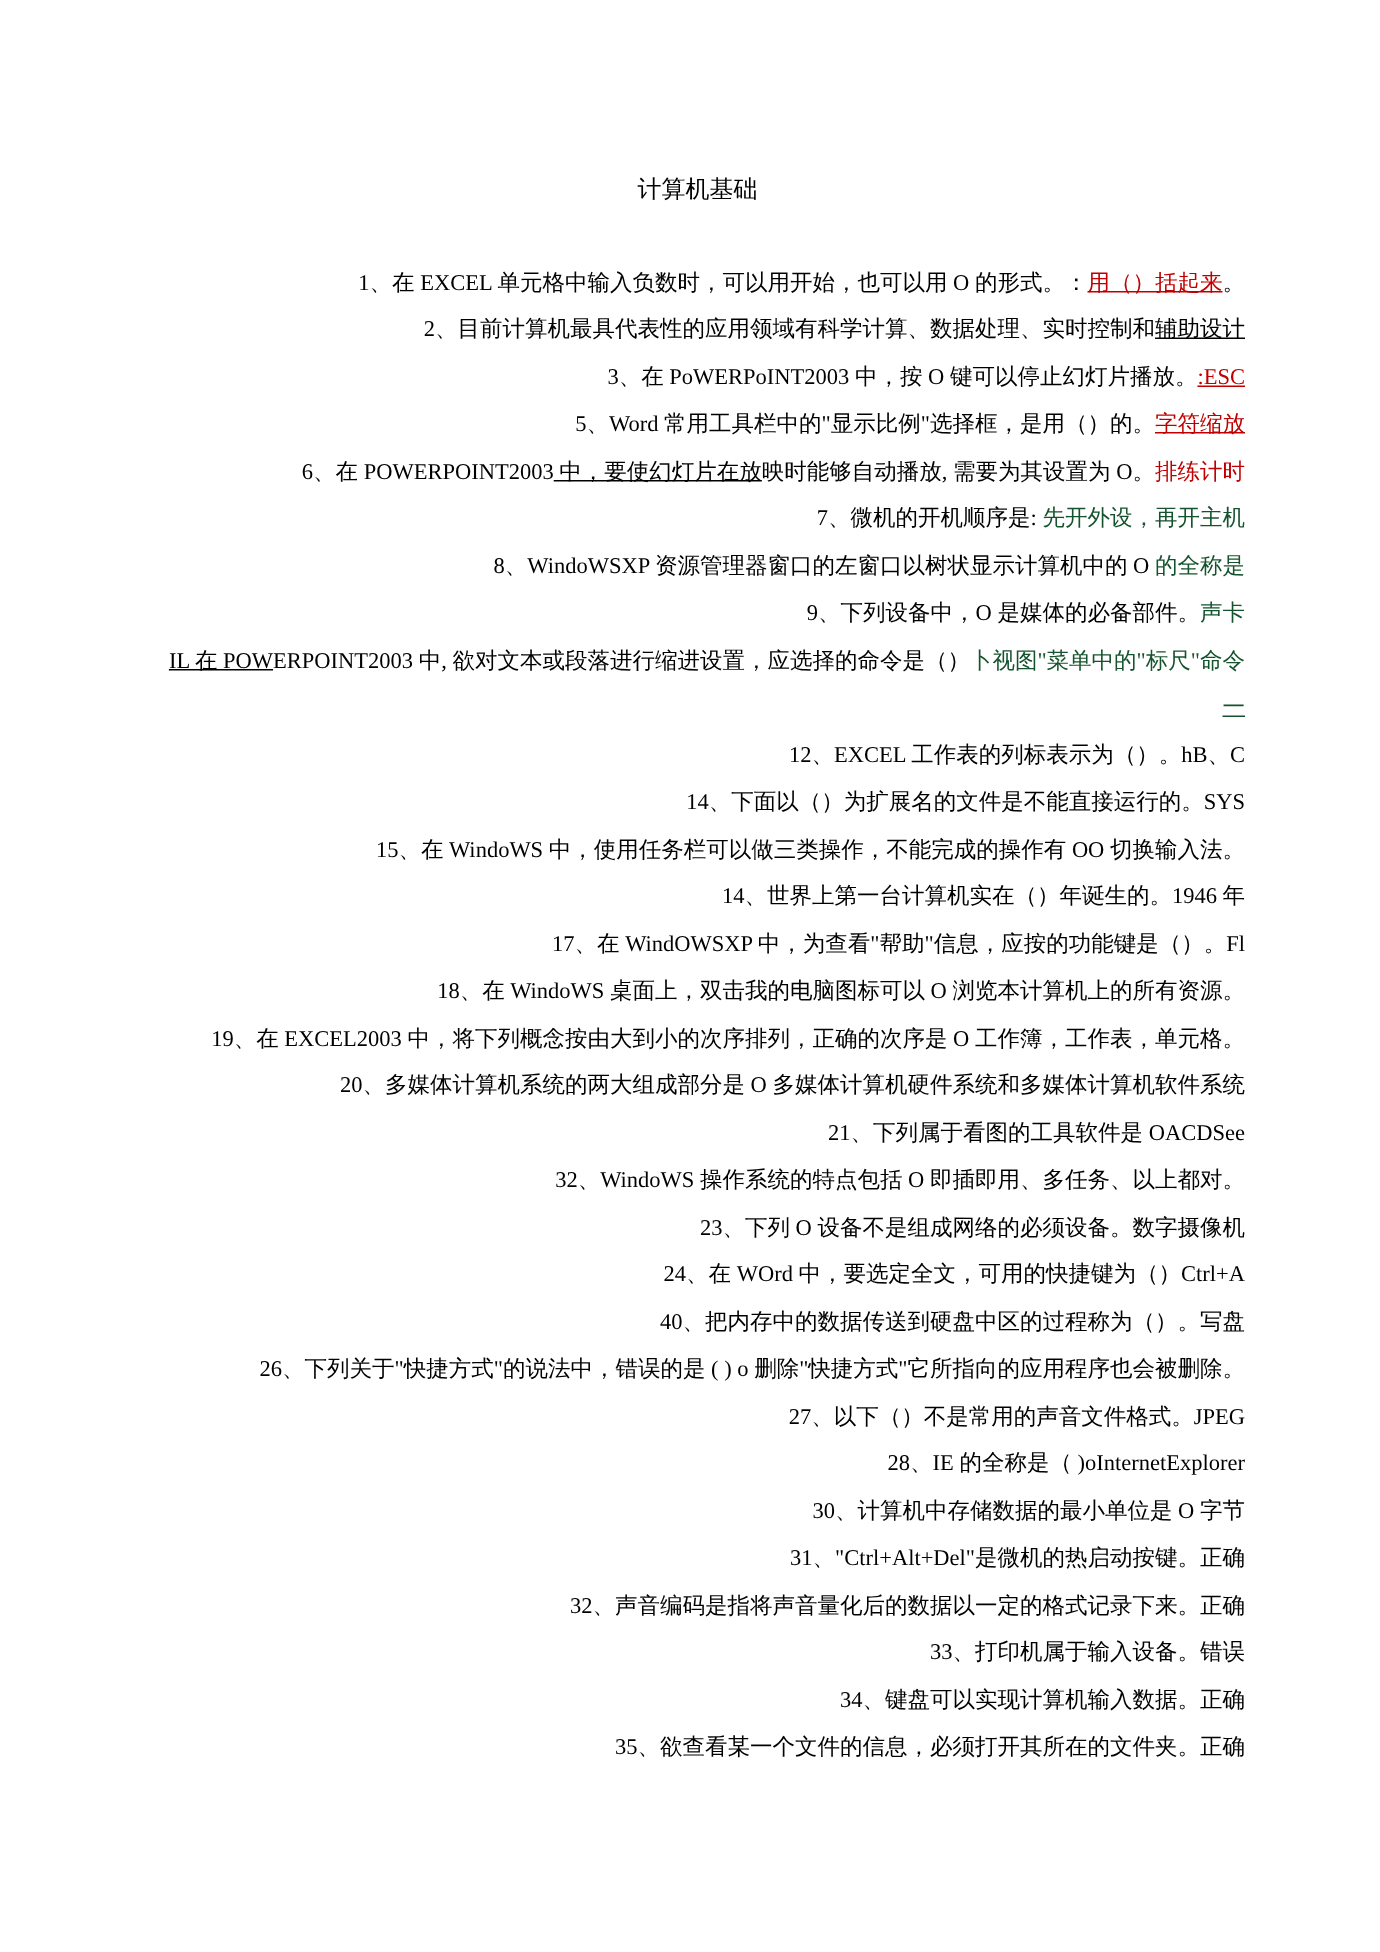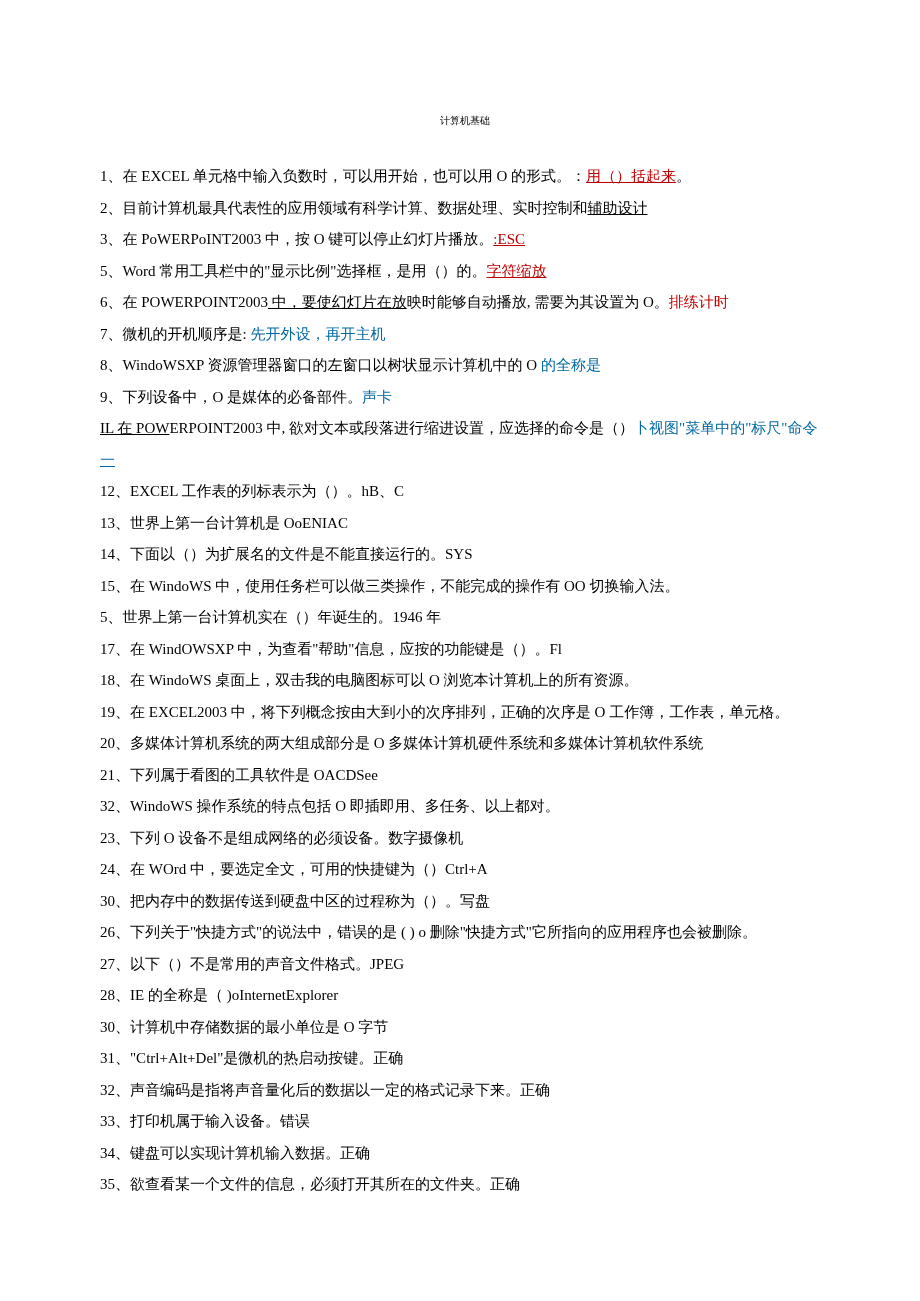--- a/index.html
+++ b/index.html
@@ -9,64 +9,63 @@
     font-size: 15px;
     line-height: 2.1;
     color: #000;
     background: #fff;
     width: 920px;
     box-sizing: border-box;
   }
   .title {
     text-align: center;
     margin-bottom: 30px;
-    font-size: 10px;
+    font-size: 16px;
   }
   .item {
-    text-align: left;
+    text-align: right;
   }
   .underline {
     text-decoration: underline;
   }
   .red {
     color: #c00000;
   }
   .green {
-    color: #0369a1;
+    color: #14532d;
   }
 </style>
 </head>
 <body>
 
 <div class="title">计算机基础</div>
 <div id="content">
     <div class="item"><span>1、在 EXCEL 单元格中输入负数时，可以用开始，也可以用 O 的形式。：</span><span class="underline red">用（）括起来</span><span>。</span></div>
     <div class="item"><span>2、目前计算机最具代表性的应用领域有科学计算、数据处理、实时控制和</span><span class="underline">辅助设计</span></div>
     <div class="item"><span>3、在 PoWERPoINT2003 中，按 O 键可以停止幻灯片播放。</span><span class="underline red">:ESC</span></div>
     <div class="item"><span>5、Word 常用工具栏中的"显示比例"选择框，是用（）的。</span><span class="underline red">字符缩放</span></div>
     <div class="item"><span>6、在 POWERPOINT2003</span><span class="underline"> 中，要使幻灯片在放</span><span>映时能够自动播放, 需要为其设置为 O。</span><span class="red">排练计时</span></div>
     <div class="item"><span>7、微机的开机顺序是: </span><span class="green">先开外设，再开主机</span></div>
     <div class="item"><span>8、WindoWSXP 资源管理器窗口的左窗口以树状显示计算机中的 O </span><span class="green">的全称是</span></div>
     <div class="item"><span>9、下列设备中，O 是媒体的必备部件。</span><span class="green">声卡</span></div>
     <div class="item"><span class="underline">IL 在 POW</span><span>ERPOINT2003 中, 欲对文本或段落进行缩进设置，应选择的命令是（）</span><span class="green">卜视图"菜单中的"标尺"命令</span></div>
     <div class="item"><span class="underline green">一</span></div>
     <div class="item"><span>12、EXCEL 工作表的列标表示为（）。hB、C</span></div>
-    <div class="item"><span>13、世界上第一台计算机是 OoENIAC</span></div>
     <div class="item"><span>14、下面以（）为扩展名的文件是不能直接运行的。SYS</span></div>
     <div class="item"><span>15、在 WindoWS 中，使用任务栏可以做三类操作，不能完成的操作有 OO 切换输入法。</span></div>
-    <div class="item"><span>5、世界上第一台计算机实在（）年诞生的。1946 年</span></div>
+    <div class="item"><span>14、世界上第一台计算机实在（）年诞生的。1946 年</span></div>
     <div class="item"><span>17、在 WindOWSXP 中，为查看"帮助"信息，应按的功能键是（）。Fl</span></div>
     <div class="item"><span>18、在 WindoWS 桌面上，双击我的电脑图标可以 O 浏览本计算机上的所有资源。</span></div>
     <div class="item"><span>19、在 EXCEL2003 中，将下列概念按由大到小的次序排列，正确的次序是 O 工作簿，工作表，单元格。</span></div>
     <div class="item"><span>20、多媒体计算机系统的两大组成部分是 O 多媒体计算机硬件系统和多媒体计算机软件系统</span></div>
     <div class="item"><span>21、下列属于看图的工具软件是 OACDSee</span></div>
     <div class="item"><span>32、WindoWS 操作系统的特点包括 O 即插即用、多任务、以上都对。</span></div>
     <div class="item"><span>23、下列 O 设备不是组成网络的必须设备。数字摄像机</span></div>
     <div class="item"><span>24、在 WOrd 中，要选定全文，可用的快捷键为（）Ctrl+A</span></div>
-    <div class="item"><span>30、把内存中的数据传送到硬盘中区的过程称为（）。写盘</span></div>
+    <div class="item"><span>40、把内存中的数据传送到硬盘中区的过程称为（）。写盘</span></div>
     <div class="item"><span>26、下列关于"快捷方式"的说法中，错误的是 ( ) o 删除"快捷方式"它所指向的应用程序也会被删除。</span></div>
     <div class="item"><span>27、以下（）不是常用的声音文件格式。JPEG</span></div>
     <div class="item"><span>28、IE 的全称是（  )oInternetExplorer</span></div>
     <div class="item"><span>30、计算机中存储数据的最小单位是 O 字节</span></div>
     <div class="item"><span>31、"Ctrl+Alt+Del"是微机的热启动按键。正确</span></div>
     <div class="item"><span>32、声音编码是指将声音量化后的数据以一定的格式记录下来。正确</span></div>
     <div class="item"><span>33、打印机属于输入设备。错误</span></div>
     <div class="item"><span>34、键盘可以实现计算机输入数据。正确</span></div>
     <div class="item"><span>35、欲查看某一个文件的信息，必须打开其所在的文件夹。正确</span></div>
   </div>

